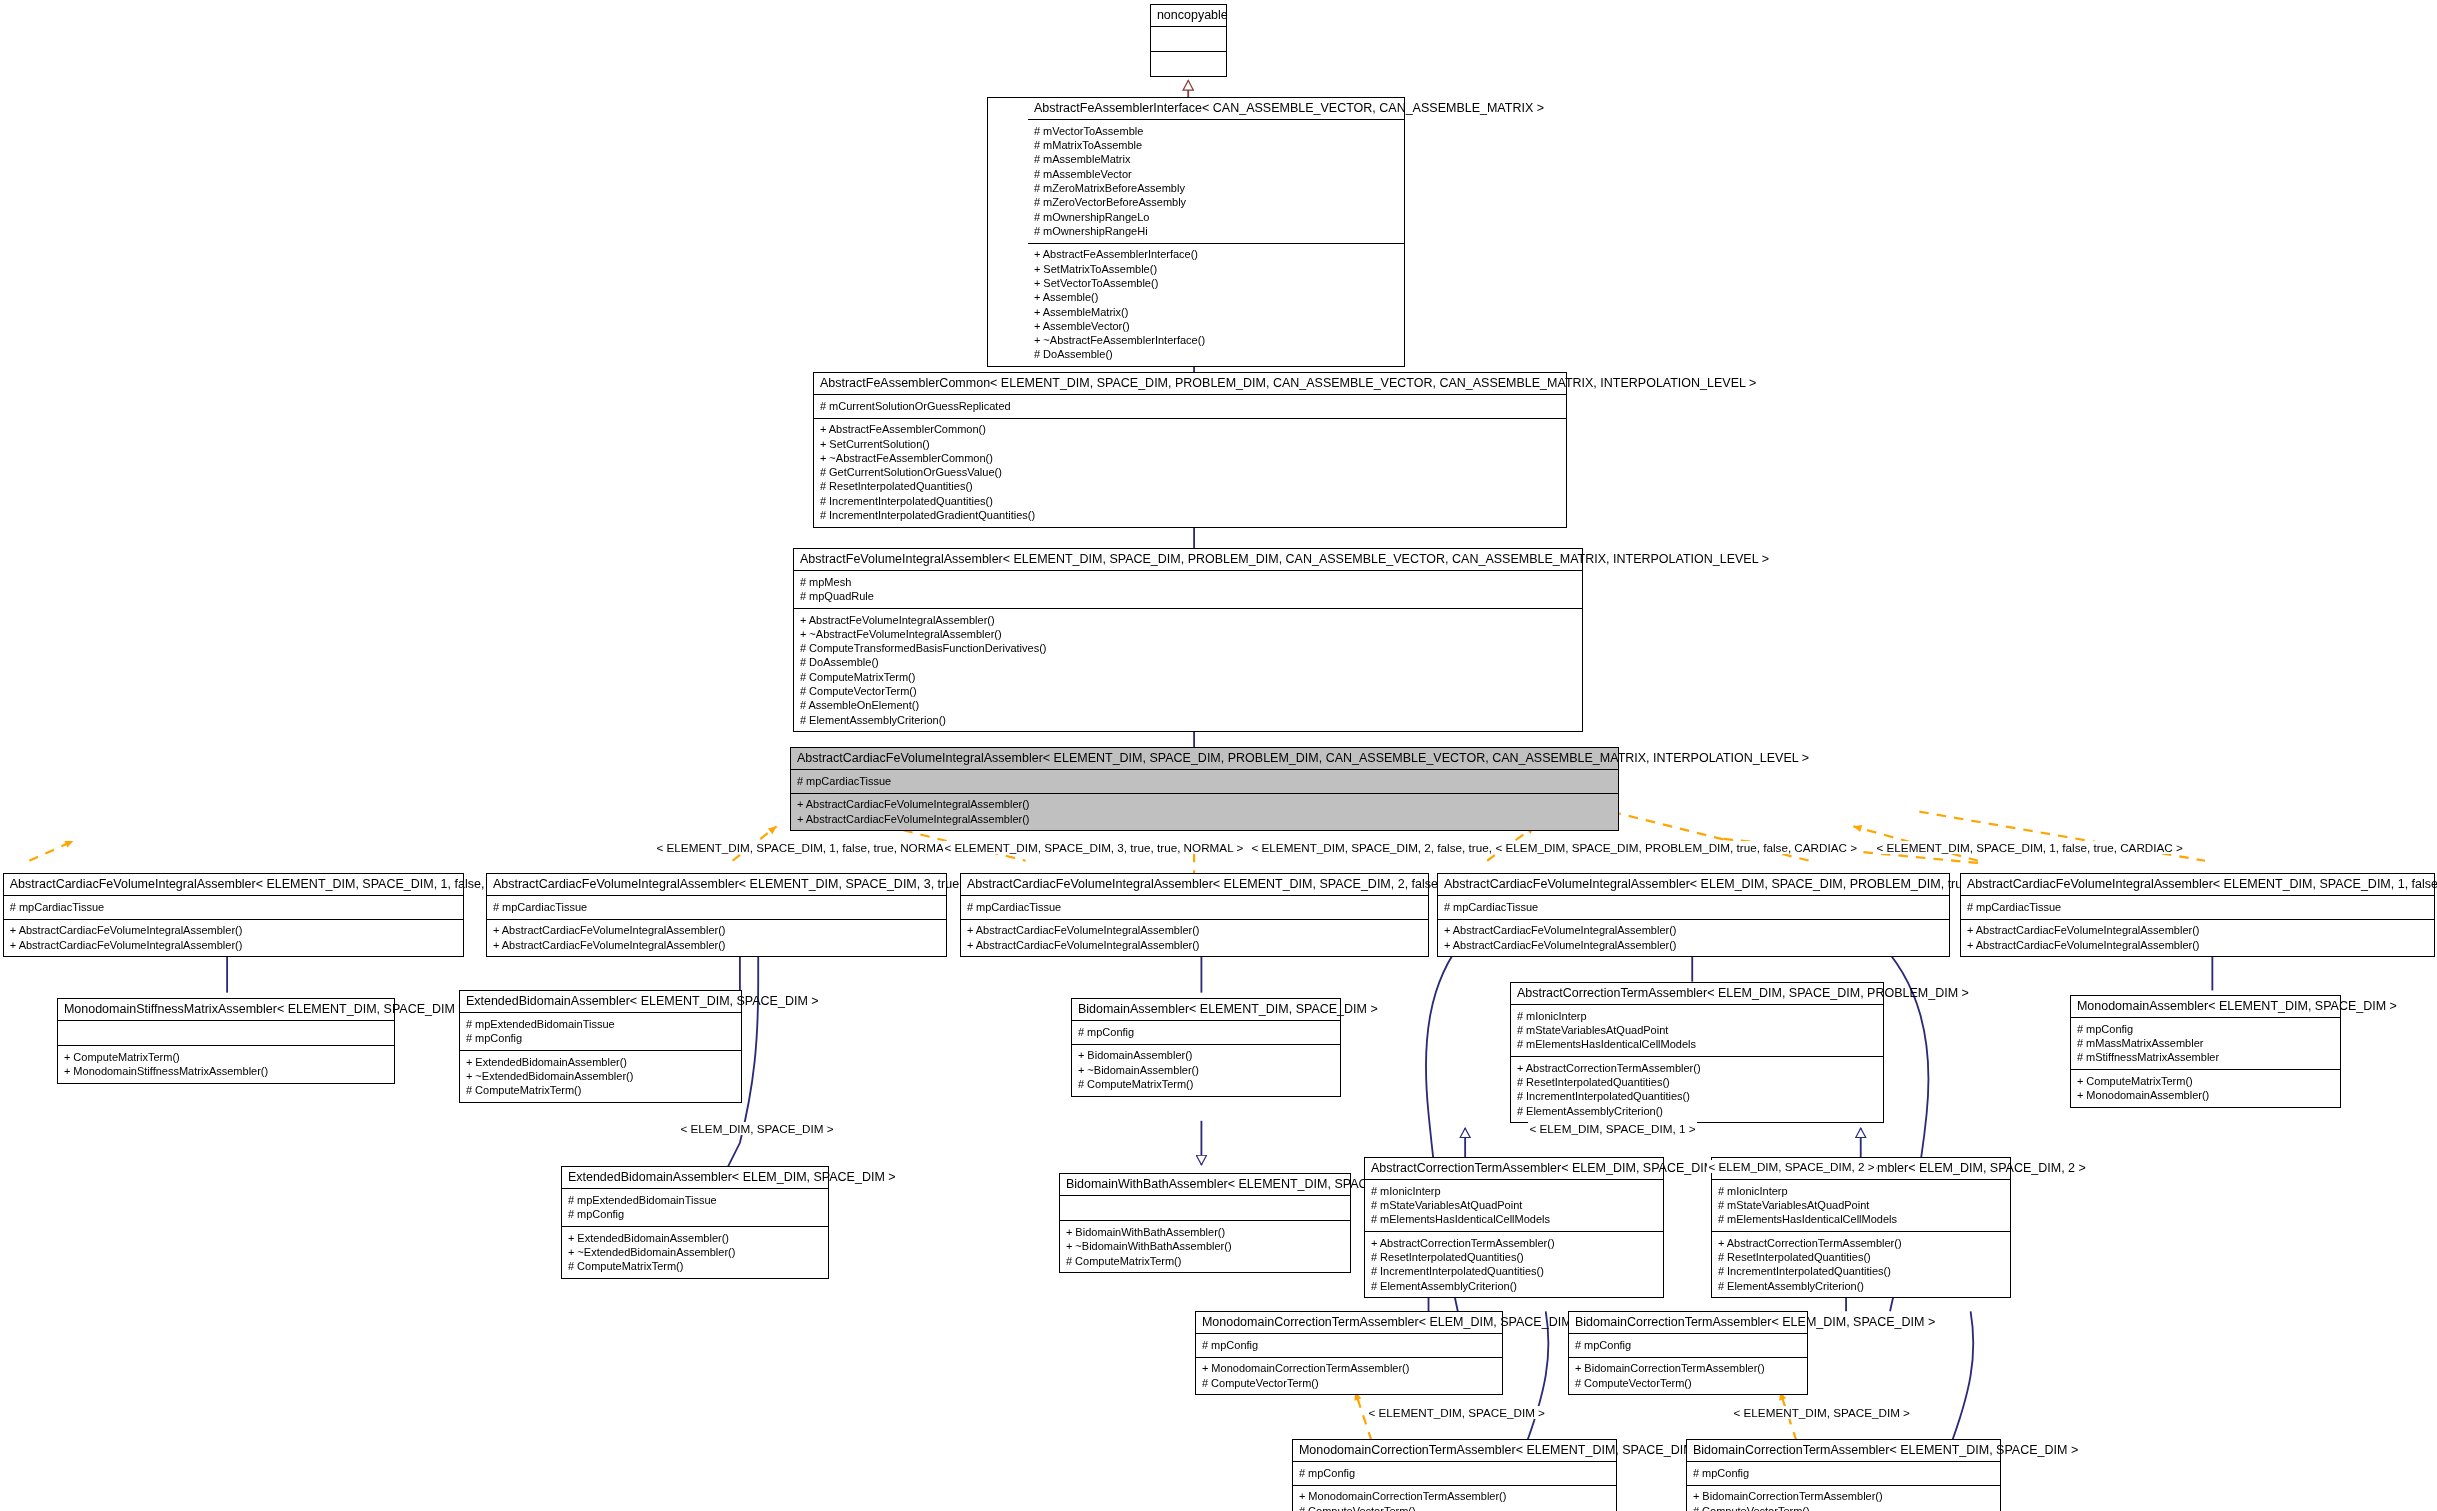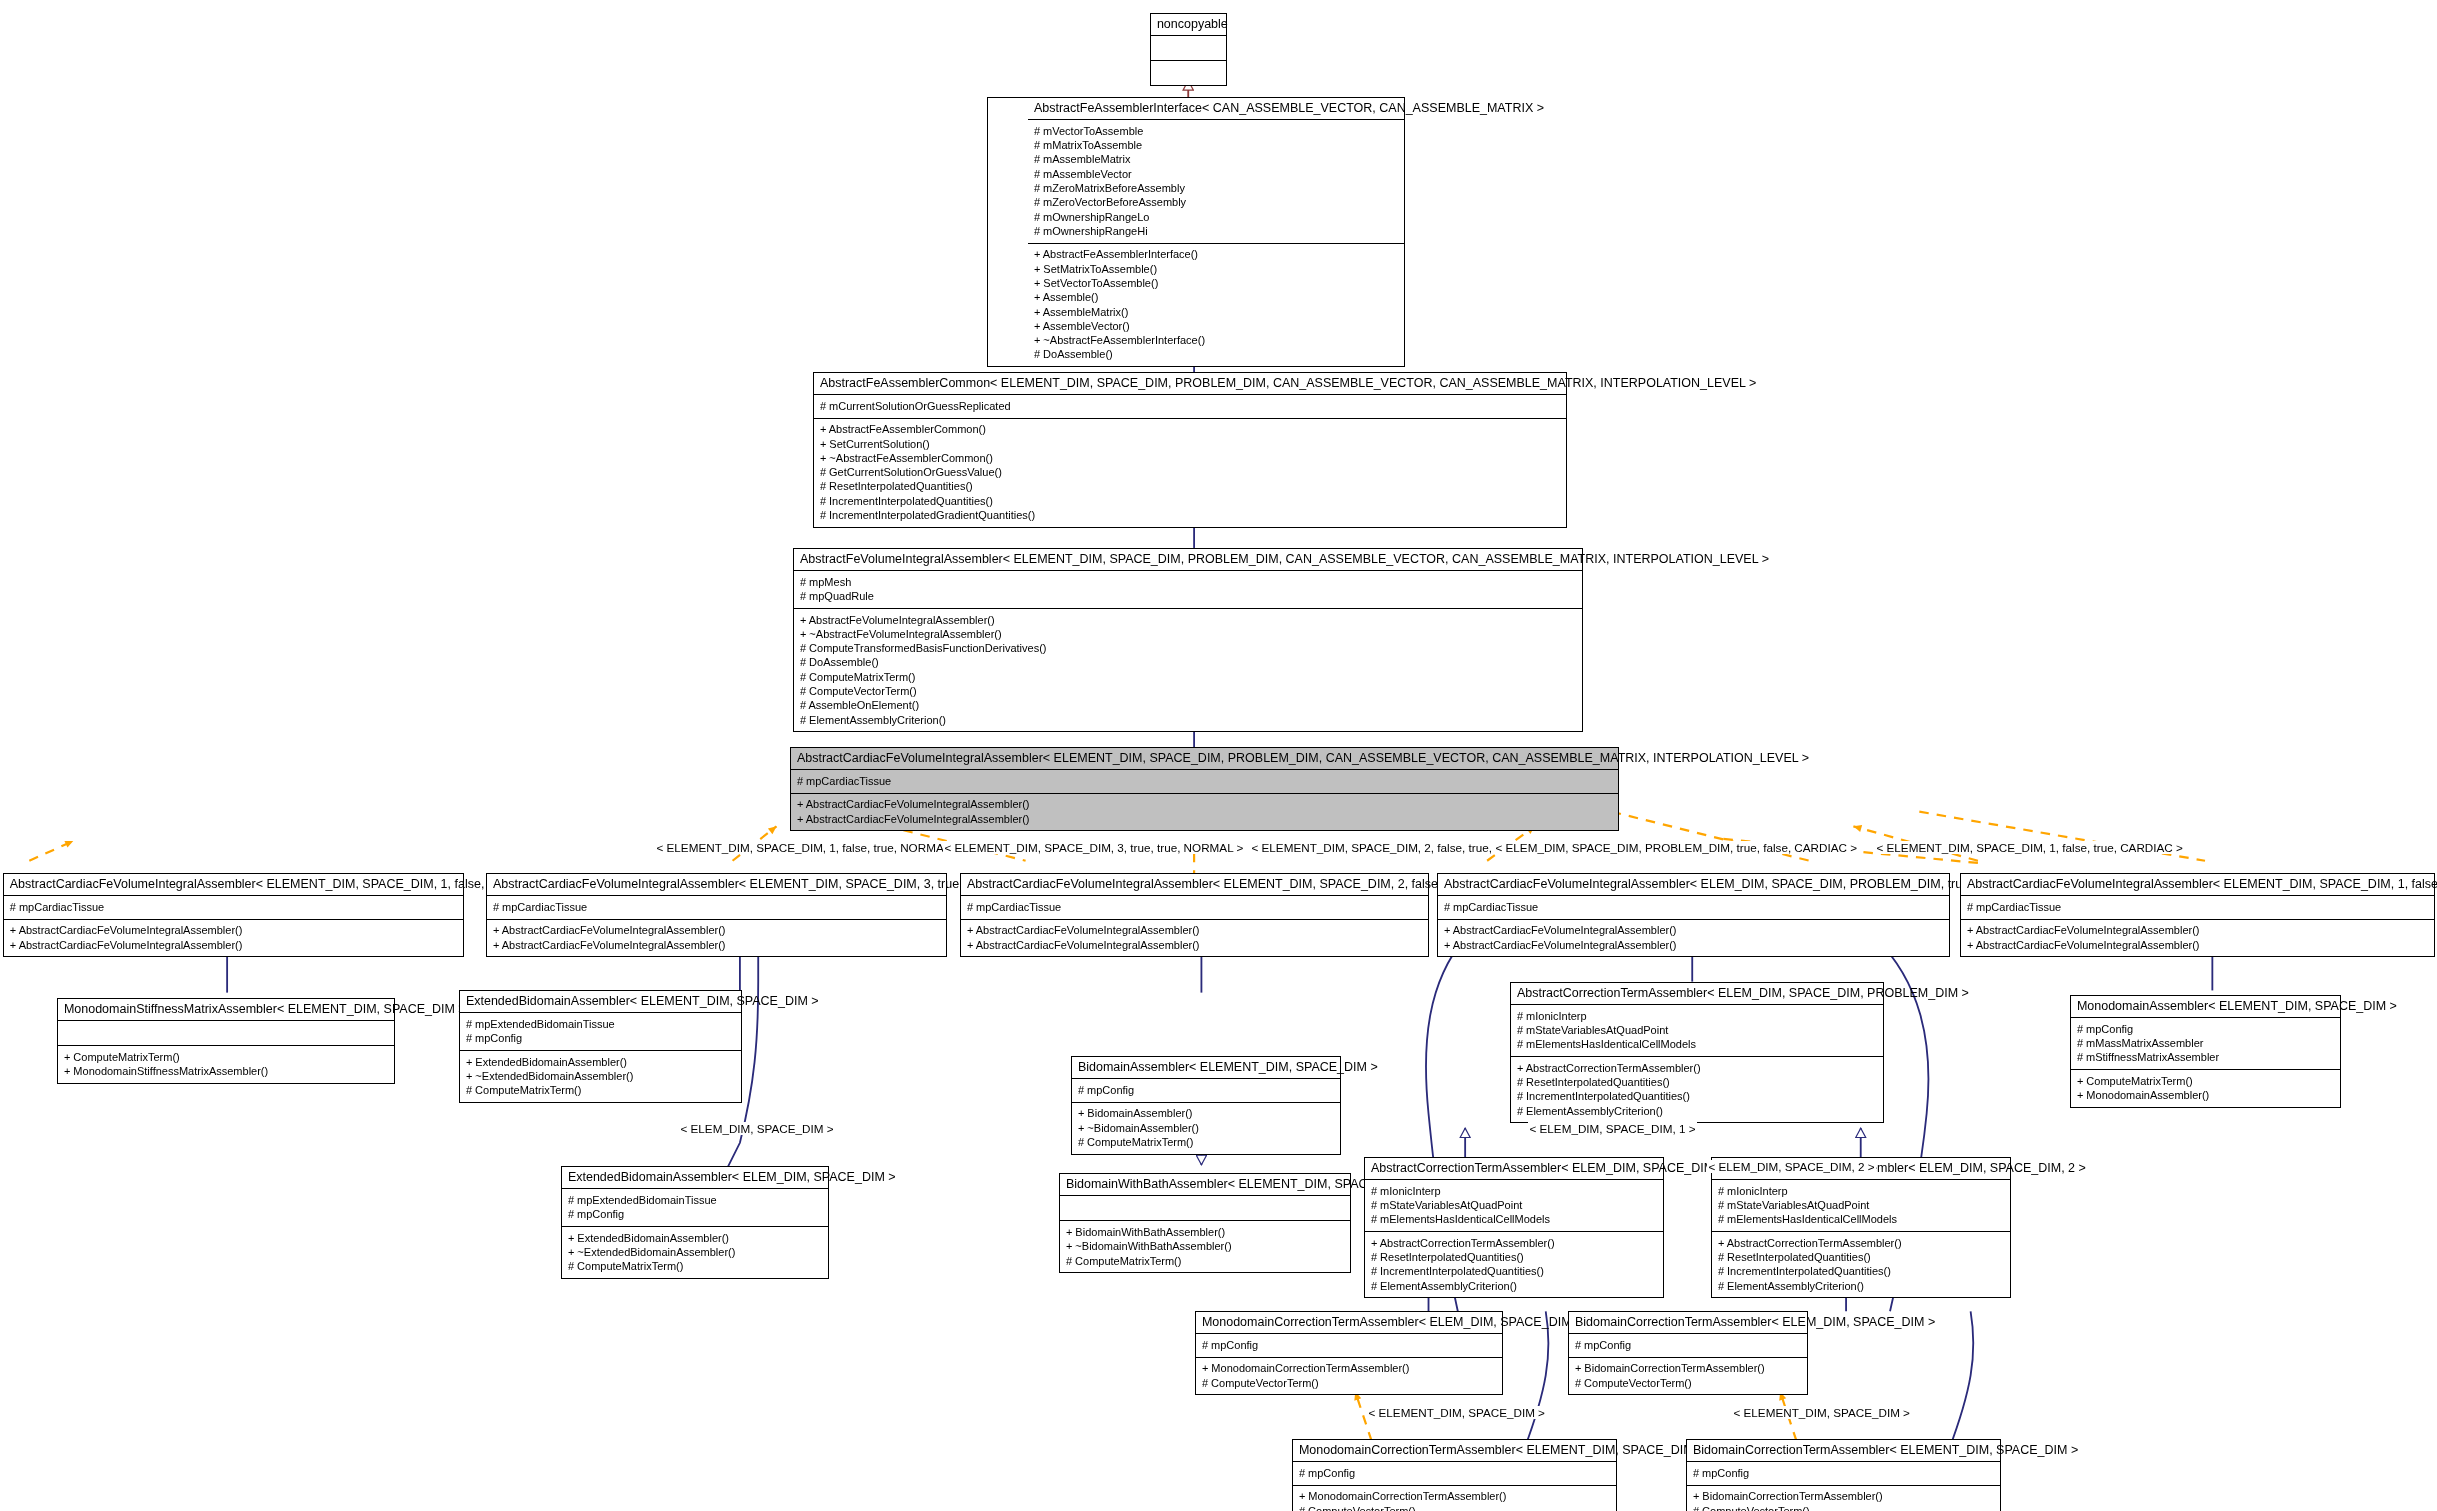--- a/index.html
+++ b/index.html
@@ -128,21 +128,21 @@
 
     <g stroke="#ffa500" stroke-width="3" fill="none" stroke-dasharray="13,11">
       <path d="M 980,1700 L 940,1620" marker-end="url(#solidArrowO)"></path>
       <path d="M 2070,1700 L 2040,1600" marker-end="url(#solidArrowO)"></path>
       <path d="M 2580,1700 L 2550,1600" marker-end="url(#solidArrowO)"></path>
       <path d="M 1880,1990 L 1850,1900" marker-end="url(#solidArrowO)"></path>
       <path d="M 2460,1990 L 2430,1900" marker-end="url(#solidArrowO)"></path>
     </g>
   </svg>
 
-  <div class="node" style="left:1150px;top:13px;width:77px;">
+  <div class="node" style="left:1150px;top:4px;width:77px;">
     <div class="title">noncopyable</div>
     <div class="attrs">
         <div class="empty"></div>
       </div>
     <div class="ops">
         <div class="empty"></div>
       </div>
   </div>
 
   <div class="node" style="left:987px;top:97px;width:418px;padding-left:40px;">
@@ -286,21 +286,21 @@
       <div class="row"># mpExtendedBidomainTissue</div>
       <div class="row"># mpConfig</div>
     </div>
     <div class="ops">
       <div class="row">+ ExtendedBidomainAssembler()</div>
       <div class="row">+ ~ExtendedBidomainAssembler()</div>
       <div class="row"># ComputeMatrixTerm()</div>
     </div>
   </div>
 
-  <div class="node" style="left:1071px;top:1056px;width:270px;">
+  <div class="node" style="left:1071px;top:998px;width:270px;">
     <div class="title">BidomainAssembler&lt; ELEMENT_DIM, SPACE_DIM &gt;</div>
     <div class="attrs">
       <div class="row"># mpConfig</div>
     </div>
     <div class="ops">
       <div class="row">+ BidomainAssembler()</div>
       <div class="row">+ ~BidomainAssembler()</div>
       <div class="row"># ComputeMatrixTerm()</div>
     </div>
   </div>

